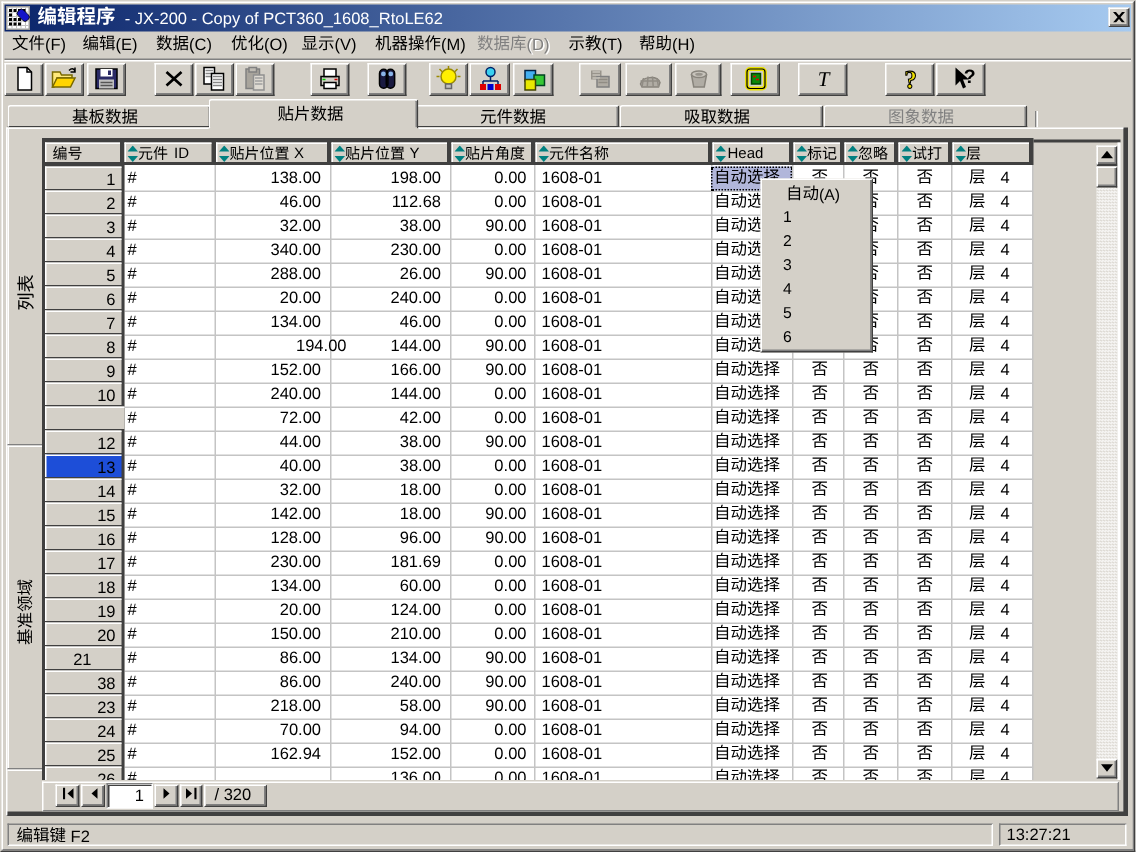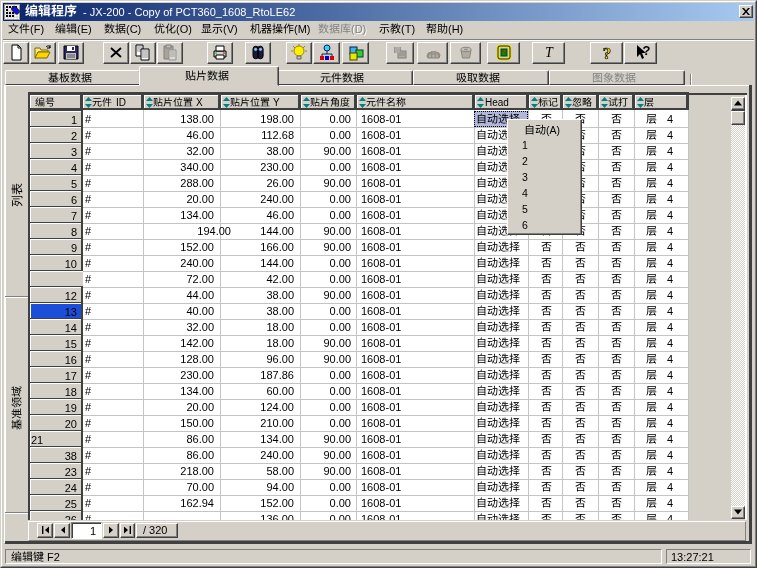--- a/index.html
+++ b/index.html
@@ -475,21 +475,21 @@
 <div style="position:absolute;left:2px;top:160px;width:74px;height:15px;background:#d4d0c8;border-top:1px solid #fff;border-left:1px solid #fff;text-align:right;line-height:17px;padding-right:4px">11</div>
 <div style="position:absolute;left:2px;top:176px;width:51px;height:15px;background:#d4d0c8;border-top:1px solid #fff;border-left:1px solid #fff;text-align:right;line-height:17px;padding-right:4px">12</div>
 <div style="position:absolute;left:2px;top:192px;width:51px;height:15px;background:#1d4ed8;border-top:1px solid #fff;border-left:1px solid #fff;text-align:right;line-height:17px;padding-right:4px">13</div>
 <div style="position:absolute;left:2px;top:208px;width:51px;height:15px;background:#d4d0c8;border-top:1px solid #fff;border-left:1px solid #fff;text-align:right;line-height:17px;padding-right:4px">14</div>
 <div style="position:absolute;left:2px;top:224px;width:51px;height:15px;background:#d4d0c8;border-top:1px solid #fff;border-left:1px solid #fff;text-align:right;line-height:17px;padding-right:4px">15</div>
 <div style="position:absolute;left:2px;top:240px;width:51px;height:15px;background:#d4d0c8;border-top:1px solid #fff;border-left:1px solid #fff;text-align:right;line-height:17px;padding-right:4px">16</div>
 <div style="position:absolute;left:2px;top:256px;width:51px;height:15px;background:#d4d0c8;border-top:1px solid #fff;border-left:1px solid #fff;text-align:right;line-height:17px;padding-right:4px">17</div>
 <div style="position:absolute;left:2px;top:272px;width:51px;height:15px;background:#d4d0c8;border-top:1px solid #fff;border-left:1px solid #fff;text-align:right;line-height:17px;padding-right:4px">18</div>
 <div style="position:absolute;left:2px;top:288px;width:51px;height:15px;background:#d4d0c8;border-top:1px solid #fff;border-left:1px solid #fff;text-align:right;line-height:17px;padding-right:4px">19</div>
 <div style="position:absolute;left:2px;top:304px;width:51px;height:15px;background:#d4d0c8;border-top:1px solid #fff;border-left:1px solid #fff;text-align:right;line-height:17px;padding-right:4px">20</div>
-<div style="position:absolute;left:2px;top:320px;width:51px;height:15px;background:#d4d0c8;border-top:1px solid #fff;border-left:1px solid #fff;line-height:17px;padding-right:0">21</div>
+<div style="position:absolute;left:2px;top:320px;width:51px;height:15px;background:#d4d0c8;border-top:1px solid #fff;border-left:1px solid #fff;text-align:right;line-height:17px;padding-right:20px">21</div>
 <div style="position:absolute;left:2px;top:336px;width:51px;height:15px;background:#d4d0c8;border-top:1px solid #fff;border-left:1px solid #fff;text-align:right;line-height:17px;padding-right:4px">38</div>
 <div style="position:absolute;left:2px;top:352px;width:51px;height:15px;background:#d4d0c8;border-top:1px solid #fff;border-left:1px solid #fff;text-align:right;line-height:17px;padding-right:4px">23</div>
 <div style="position:absolute;left:2px;top:368px;width:51px;height:15px;background:#d4d0c8;border-top:1px solid #fff;border-left:1px solid #fff;text-align:right;line-height:17px;padding-right:4px">24</div>
 <div style="position:absolute;left:2px;top:384px;width:51px;height:15px;background:#d4d0c8;border-top:1px solid #fff;border-left:1px solid #fff;text-align:right;line-height:17px;padding-right:4px">25</div>
 <div style="position:absolute;left:2px;top:400px;width:51px;height:15px;background:#d4d0c8;border-top:1px solid #fff;border-left:1px solid #fff;text-align:right;line-height:17px;padding-right:4px">26</div>
 </div>
   </div>
 <div class="ab" style="left:82px;top:110px;width:606px;height:410px;overflow:hidden">
     <div style="position:relative;top:1px">
 <div style="position:absolute;left:3px;top:0px;line-height:17px">#</div>
@@ -871,21 +871,21 @@
         </svg></div>
 <div class="cjk" style="left:516px;top:240px;width:36px;text-align:center"><svg class="k" style="width:11px;height:11px" viewBox="0 0 1000 1000">
           <use href="#r5426" x="0"></use>
         </svg></div>
 <div class="cjk" style="left:564px;top:240px"><svg class="k" style="width:11px;height:11px" viewBox="0 0 1000 1000">
           <use href="#r5c42" x="0"></use>
         </svg></div>
 <div style="position:absolute;left:585px;top:240px;line-height:17px">4</div>
 <div style="position:absolute;left:3px;top:256px;line-height:17px">#</div>
 <div class="num" style="left:61px;top:256px;width:71px">230.00</div>
-<div class="num" style="left:138px;top:256px;width:74px">187.86</div>
+<div class="num" style="left:138px;top:256px;width:74px">181.69</div>
 <div class="num" style="left:218px;top:256px;width:51px">0.00</div>
 <div style="position:absolute;left:279px;top:256px;line-height:17px">1608-01</div>
 <div class="cjk" style="left:394px;top:256px"><svg class="k" style="width:44px;height:11px" viewBox="0 0 4000 1000">
           <use href="#r81ea" x="0"></use>
           <use href="#r52a8" x="1000"></use>
           <use href="#r9009" x="2000"></use>
           <use href="#r62e9" x="3000"></use>
         </svg></div>
 <div class="cjk" style="left:446px;top:256px;width:36px;text-align:center"><svg class="k" style="width:11px;height:11px" viewBox="0 0 1000 1000">
           <use href="#r5426" x="0"></use>

